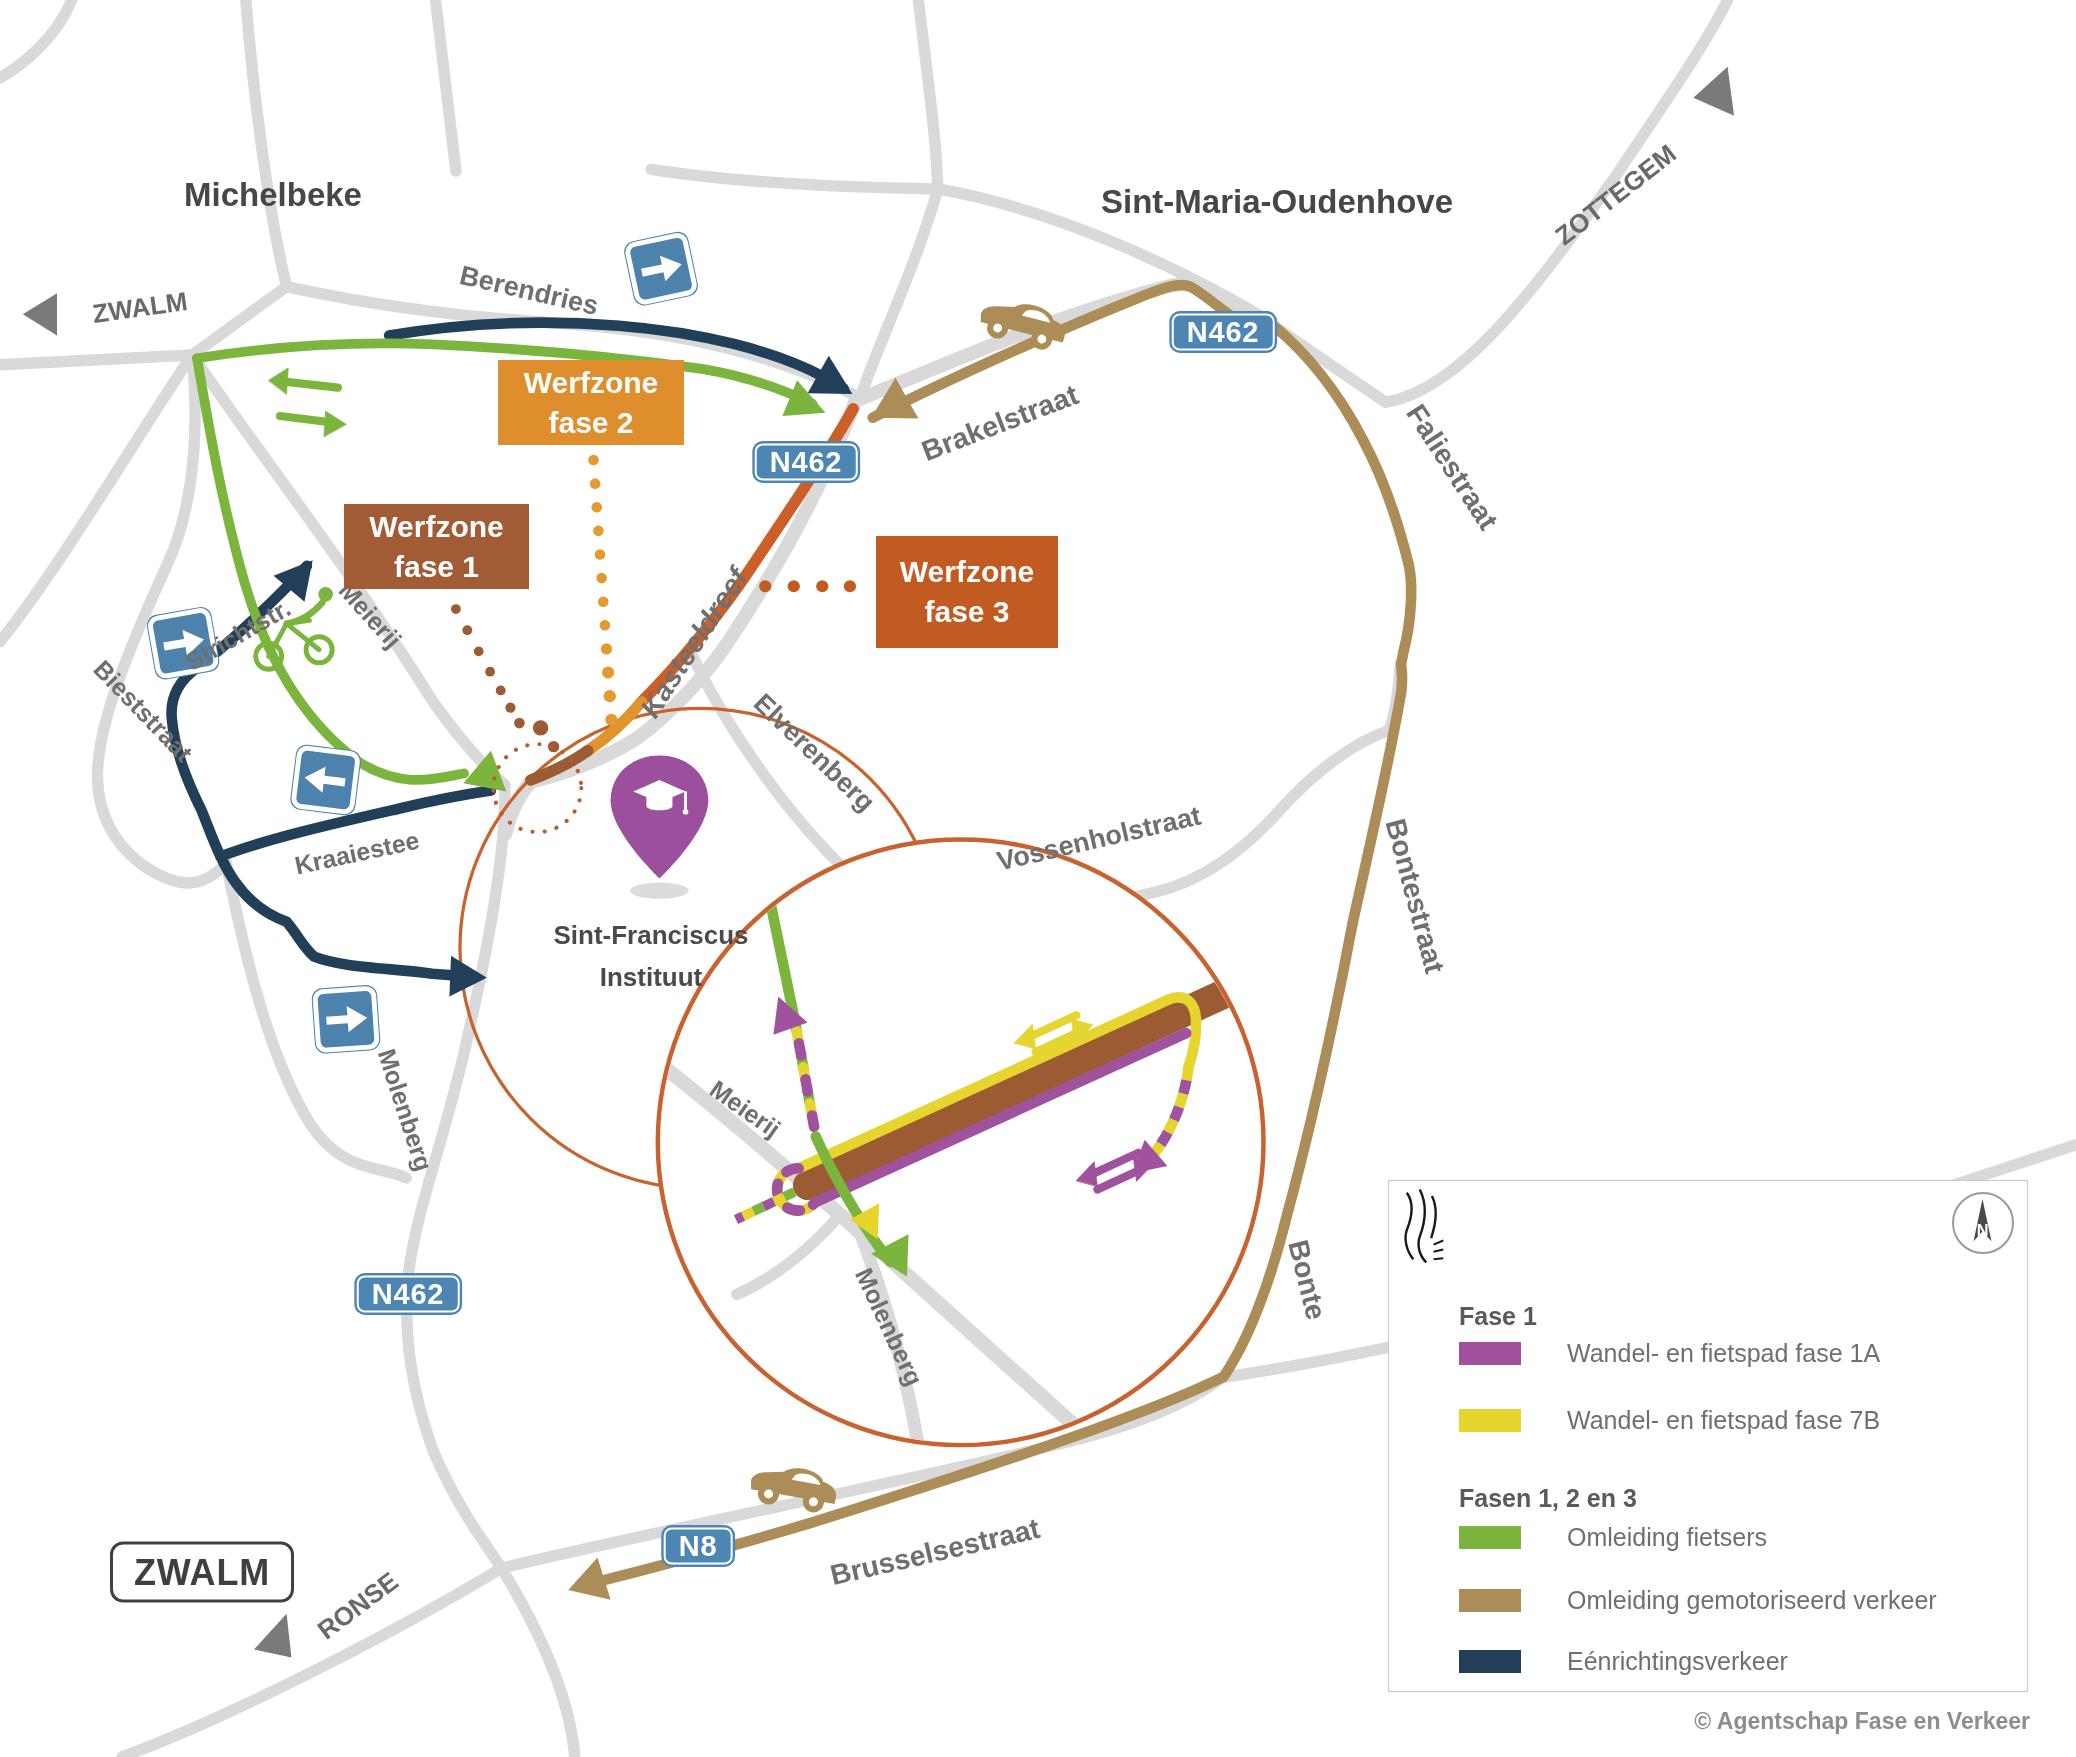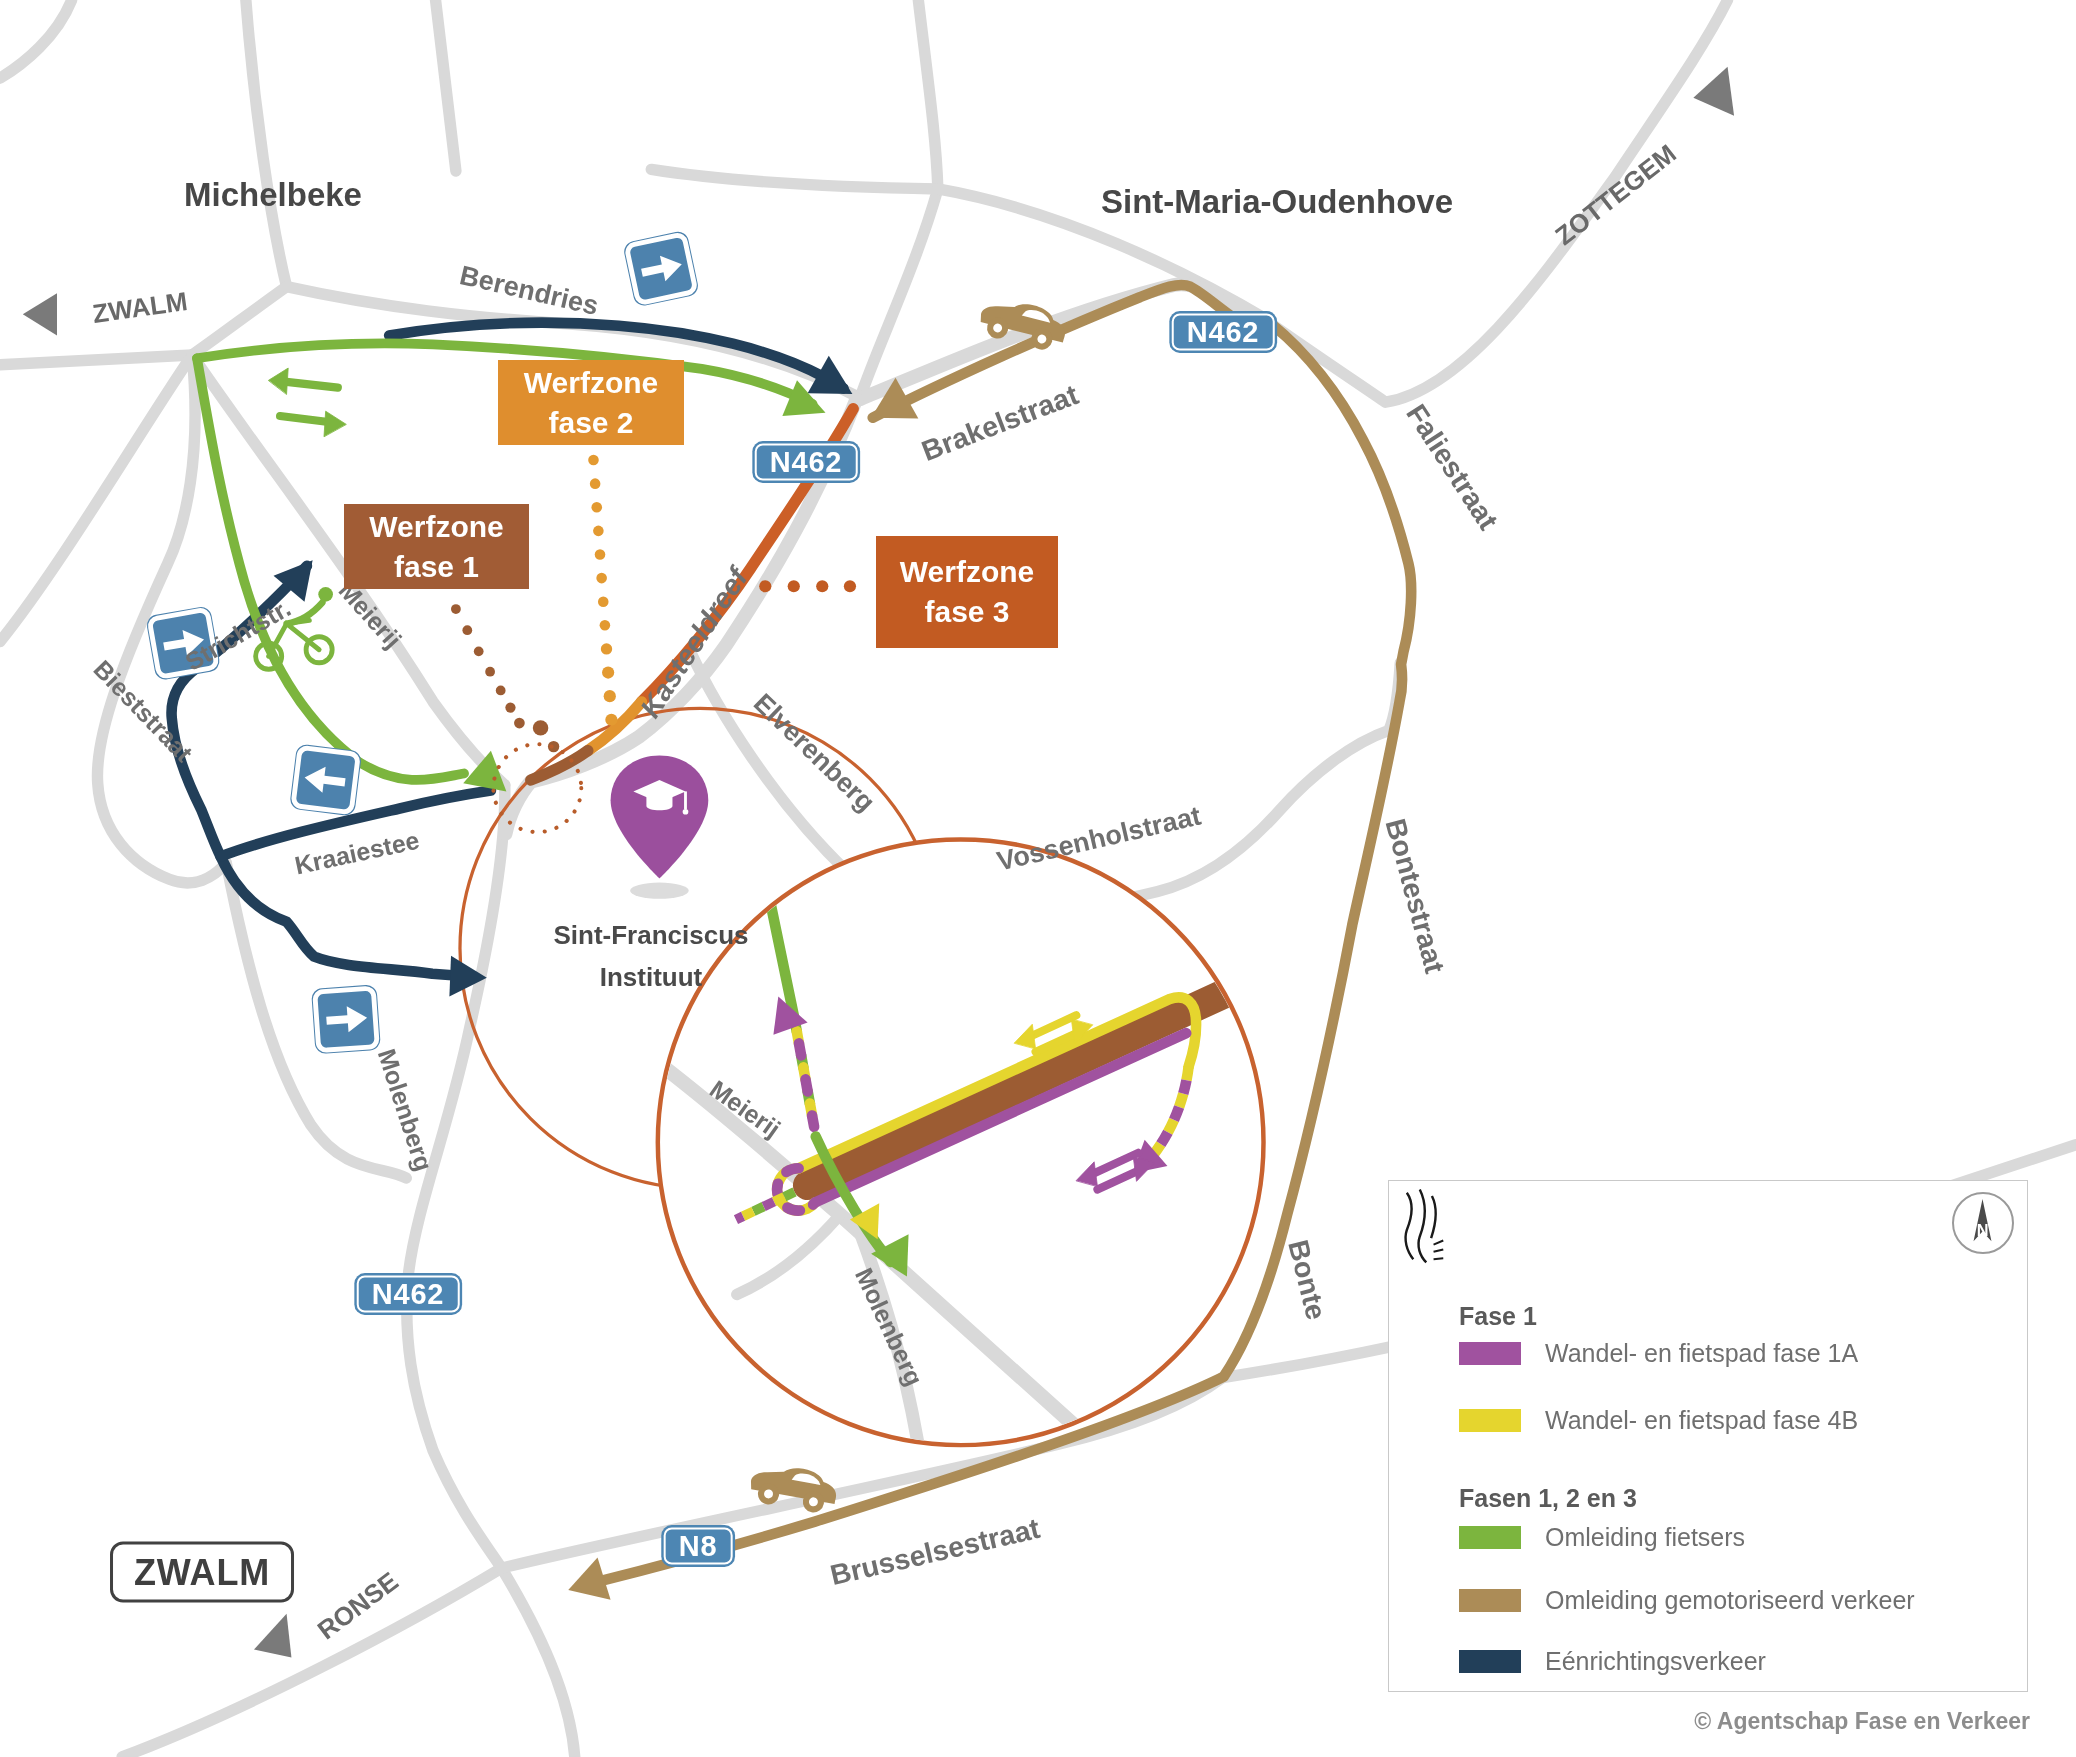--- a/index.html
+++ b/index.html
@@ -44,21 +44,21 @@
   }
   .legend .lion{
     position:absolute;left:0;top:0;width:81px;height:85px;background:#fff;
     clip-path:polygon(0 0,100% 0,72% 100%,0 100%);
   }
   .legend .compass{
     position:absolute;right:13px;top:11.4px;width:62px;height:62px;border-radius:50%;
     background:#fff;border:2.4px solid #9a9a9a;box-sizing:border-box;
   }
   .legend .sec{position:absolute;left:70px;font-size:25px;font-weight:bold;color:#5a5a5a;}
-  .legend .row{position:absolute;left:70px;display:flex;align-items:center;gap:24px;}
+  .legend .row{position:absolute;left:70px;display:flex;align-items:center;gap:46px;}
   .legend .sw{width:62px;height:23px;flex:0 0 auto;}
   .legend .row .txt{font-size:25px;color:#6f6f6f;white-space:nowrap;}
   .sw-p{background:#a0529f;} .sw-y{background:#e5d52e;} .sw-g{background:#7cb53e;}
   .sw-t{background:#ac8c57;} .sw-n{background:#223f59;}
   .credit{
     position:absolute;right:46px;top:1708px;width:733px;text-align:right;
     font-size:23px;font-weight:bold;color:#8d8d8d;
   }
 </style>
 </head>
@@ -364,21 +364,21 @@
     </svg>
   </div>
 
   <div class="sec" style="top:121px;">Fase 1</div>
   <div class="row" style="top:158px;">
     <span class="sw sw-p"></span>
     <span class="txt">Wandel- en fietspad fase 1A</span>
   </div>
   <div class="row" style="top:225px;">
     <span class="sw sw-y"></span>
-    <span class="txt">Wandel- en fietspad fase 4B</span>
+    <span class="txt">Wandel- en fietspad fase 7B</span>
   </div>
 
   <div class="sec" style="top:303px;">Fasen 1, 2 en 3</div>
   <div class="row" style="top:342px;">
     <span class="sw sw-g"></span>
     <span class="txt">Omleiding fietsers</span>
   </div>
   <div class="row" style="top:405px;">
     <span class="sw sw-t"></span>
     <span class="txt">Omleiding gemotoriseerd verkeer</span>

